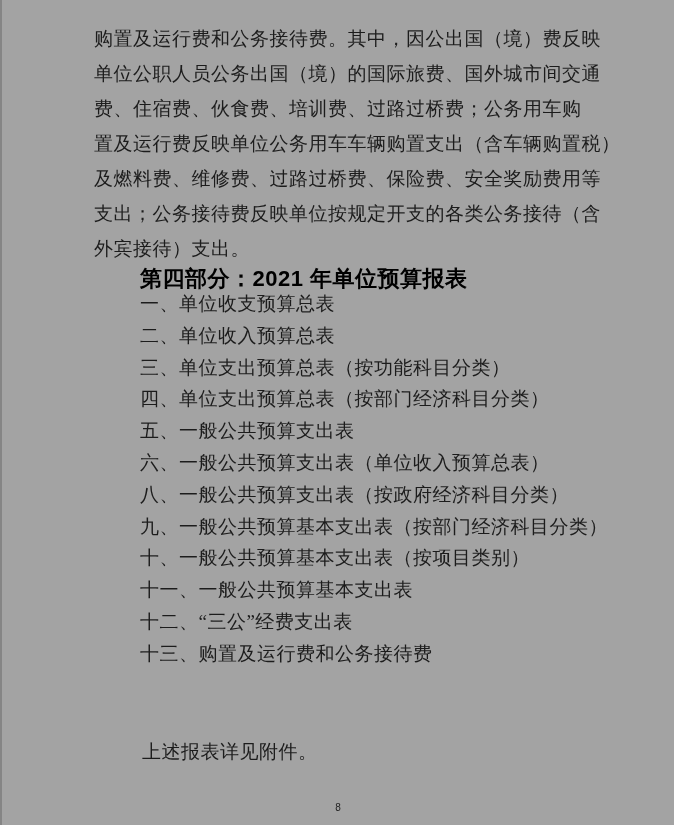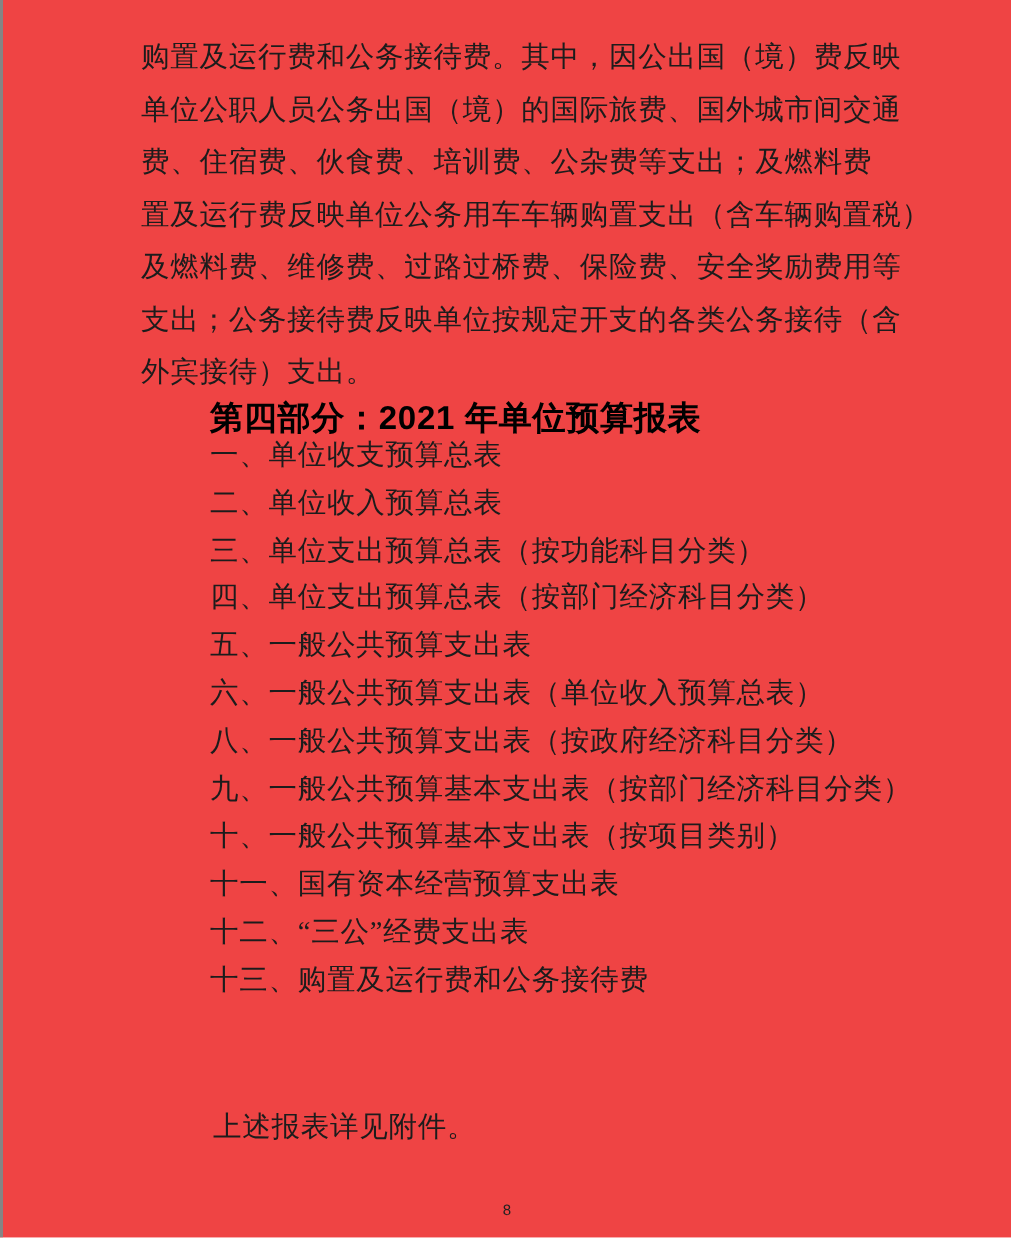--- a/index.html
+++ b/index.html
@@ -4,21 +4,21 @@
 <style>
   html, body {
     margin: 0;
     padding: 0;
     background: #ffffff;
   }
   .page {
     position: relative;
     width: 674px;
     height: 825px;
-    background: #ef4444;
+    background: #a3a3a3;
     border-left: 2px solid #858585;
     box-sizing: border-box;
     overflow: hidden;
     font-family: "Liberation Serif", "DejaVu Serif", serif;
     color: #1c1c1c;
   }
   .para {
     position: absolute;
     left: 92px;
     top: 21px;
@@ -79,40 +79,40 @@
   }
 </style>
 </head>
 <body>
 
 <div class="page">
 
   <div class="para">
     <span class="pline">购置及运行费和公务接待费。其中，因公出国（境）费反映</span>
     <span class="pline">单位公职人员公务出国（境）的国际旅费、国外城市间交通</span>
-    <span class="pline">费、住宿费、伙食费、培训费、公杂费等支出；及燃料费</span>
+    <span class="pline">费、住宿费、伙食费、培训费、过路过桥费；公务用车购</span>
     <span class="pline">置及运行费反映单位公务用车车辆购置支出（含车辆购置税）</span>
     <span class="pline">及燃料费、维修费、过路过桥费、保险费、安全奖励费用等</span>
     <span class="pline">支出；公务接待费反映单位按规定开支的各类公务接待（含</span>
     <span class="pline">外宾接待）支出。</span>
   </div>
 
   <h2 class="heading">第四部分：2021 年单位预算报表</h2>
 
   <div class="rlist">
     <span class="ritem">一、单位收支预算总表</span>
     <span class="ritem">二、单位收入预算总表</span>
     <span class="ritem">三、单位支出预算总表（按功能科目分类）</span>
     <span class="ritem">四、单位支出预算总表（按部门经济科目分类）</span>
     <span class="ritem">五、一般公共预算支出表</span>
     <span class="ritem">六、一般公共预算支出表（单位收入预算总表）</span>
     <span class="ritem">八、一般公共预算支出表（按政府经济科目分类）</span>
     <span class="ritem">九、一般公共预算基本支出表（按部门经济科目分类）</span>
     <span class="ritem">十、一般公共预算基本支出表（按项目类别）</span>
-    <span class="ritem">十一、国有资本经营预算支出表</span>
+    <span class="ritem">十一、一般公共预算基本支出表</span>
     <span class="ritem">十二、“三公”经费支出表</span>
     <span class="ritem">十三、购置及运行费和公务接待费</span>
   </div>
 
   <div class="closing">上述报表详见附件。</div>
 
   <div class="pagenum">8</div>
 
 </div>
 

